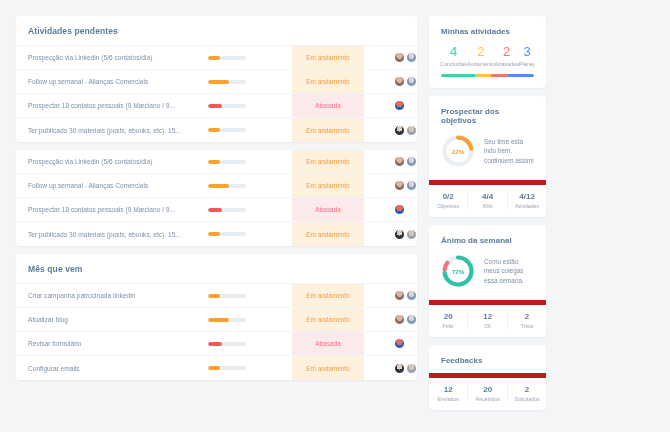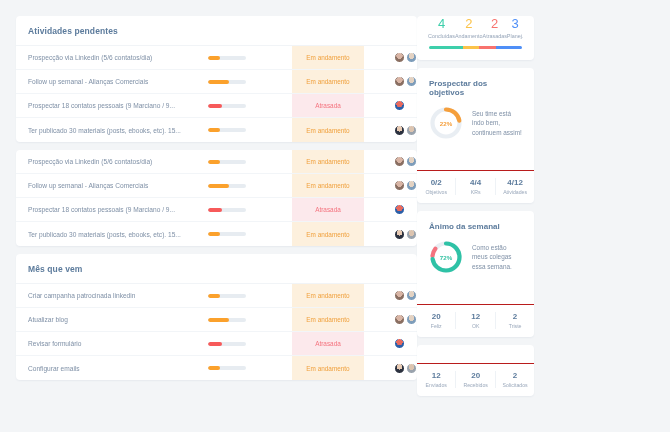--- a/index.html
+++ b/index.html
@@ -5,21 +5,21 @@
   * { box-sizing: border-box; margin: 0; padding: 0; }
   html, body {
     width: 670px; height: 432px;
     background: #f3f5f7;
     font-family: "Liberation Sans", sans-serif;
     overflow: hidden;
   }
   .page {
     width: 530px; height: 432px;
     display: flex;
-    gap: 0;
+    gap: 12px;
     padding: 16px 7px 14px 16px;
   }
   .left-col {
     width: 464px;
     display: flex;
     flex-direction: column;
     gap: 8px;
   }
   .right-col {
     flex: 1;
@@ -157,23 +157,22 @@
     color: #fff; font-size: 9.5px; font-weight: bold;
     flex: none;
   }
   .panel-text {
     font-size: 6.4px;
     color: #7f90a6;
     line-height: 9.5px;
   }
   .panel-footer {
     display: flex;
-    border-top: 1px solid #b91c1c;
+    border-top: 5px solid #b91c1c;
     padding: 7px 0 8px 0;
-    margin-top: 18px;
   }
   .foot-cell {
     flex: 1;
     text-align: center;
     border-right: 1px solid #eef2f6;
   }
   .foot-cell:last-child { border-right: none; }
   .foot-num {
     font-size: 8px; font-weight: bold; color: #5c7b9c; line-height: 10px;
   }
@@ -344,20 +343,21 @@
             <div class="av av-d"></div>
             <div class="av av-e"></div>
           </div>
         </div>
       </div>
     </div>
 
   <div class="right-col">
 
     <div class="panel">
+      <div class="panel-title">Minhas atividades</div>
       <div class="stat-row" id="ma-stats">
           <div class="stat-cell">
             <div class="stat-num" style="color: rgb(62, 207, 171);">4</div>
             <div class="stat-lbl">Concluídas</div>
           </div>
           <div class="stat-cell">
             <div class="stat-num" style="color: rgb(251, 195, 74);">2</div>
             <div class="stat-lbl">Andamento</div>
           </div>
           <div class="stat-cell">
@@ -428,20 +428,21 @@
             <div class="foot-lbl">OK</div>
           </div>
           <div class="foot-cell">
             <div class="foot-num">2</div>
             <div class="foot-lbl">Triste</div>
           </div>
         </div>
     </div>
 
     <div class="panel">
+      <div class="panel-title">Feedbacks</div>
       <div class="panel-footer" id="fb-foot">
           <div class="foot-cell">
             <div class="foot-num">12</div>
             <div class="foot-lbl">Enviados</div>
           </div>
           <div class="foot-cell">
             <div class="foot-num">20</div>
             <div class="foot-lbl">Recebidos</div>
           </div>
           <div class="foot-cell">

